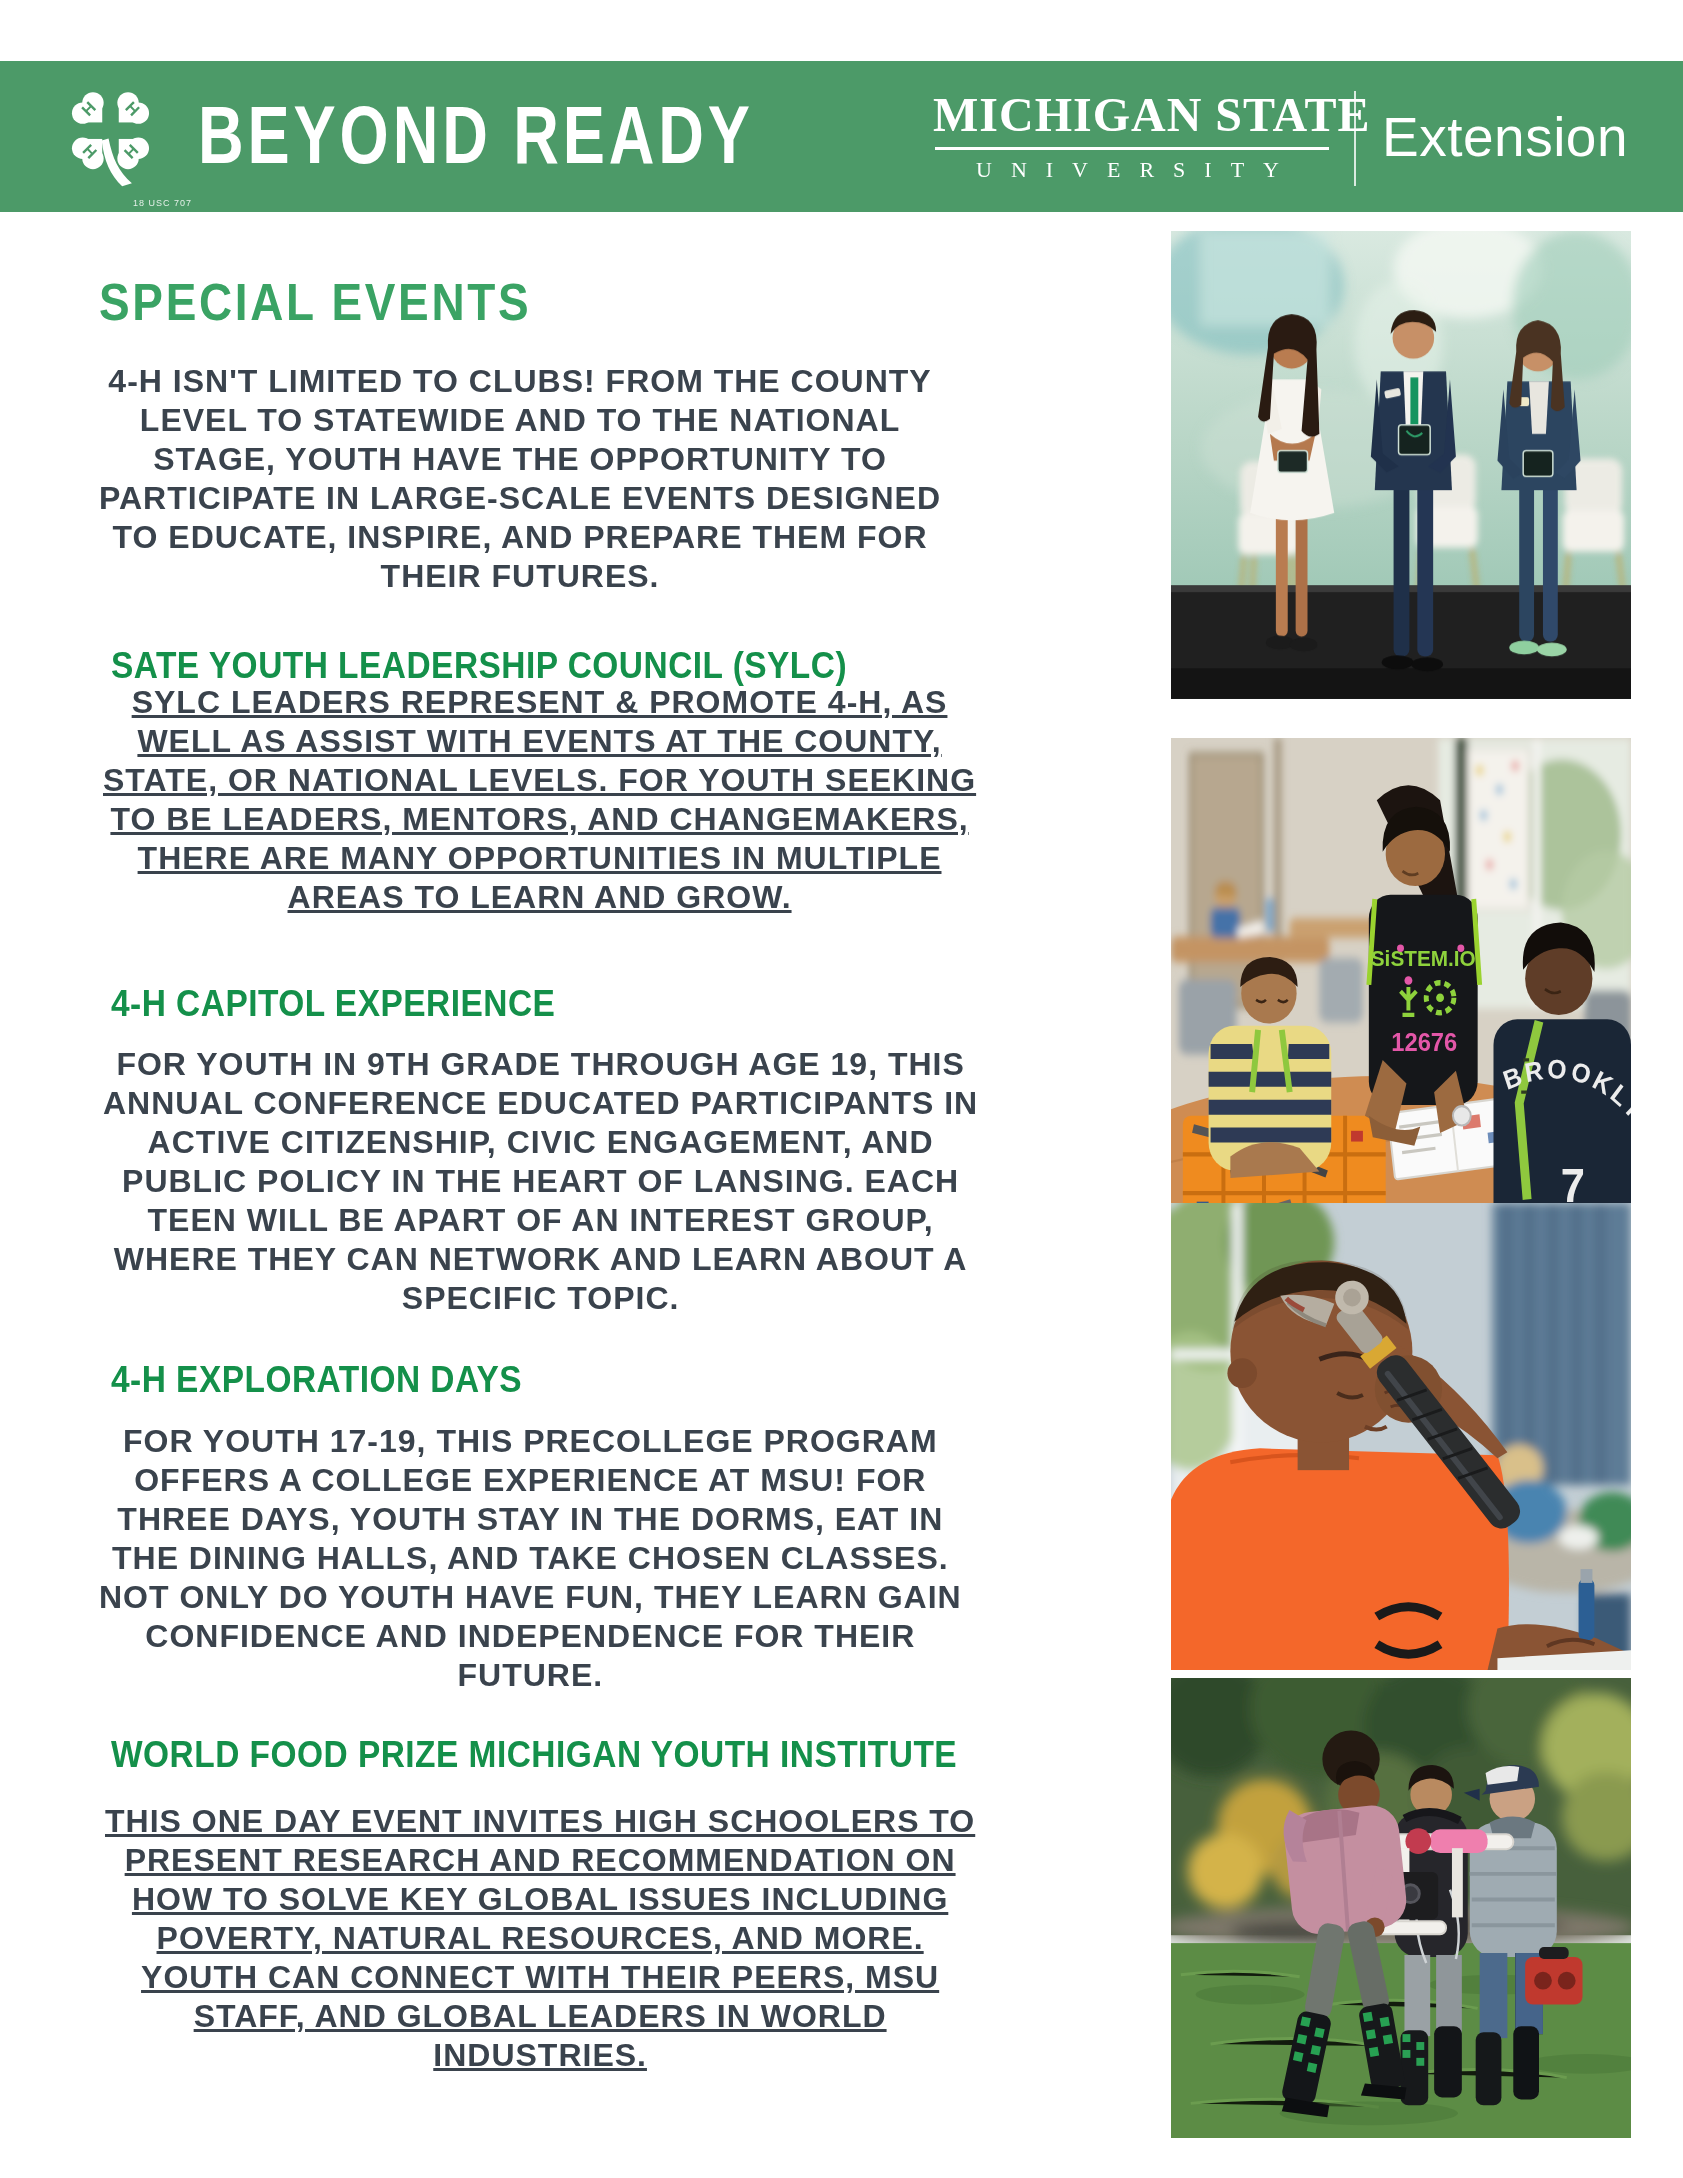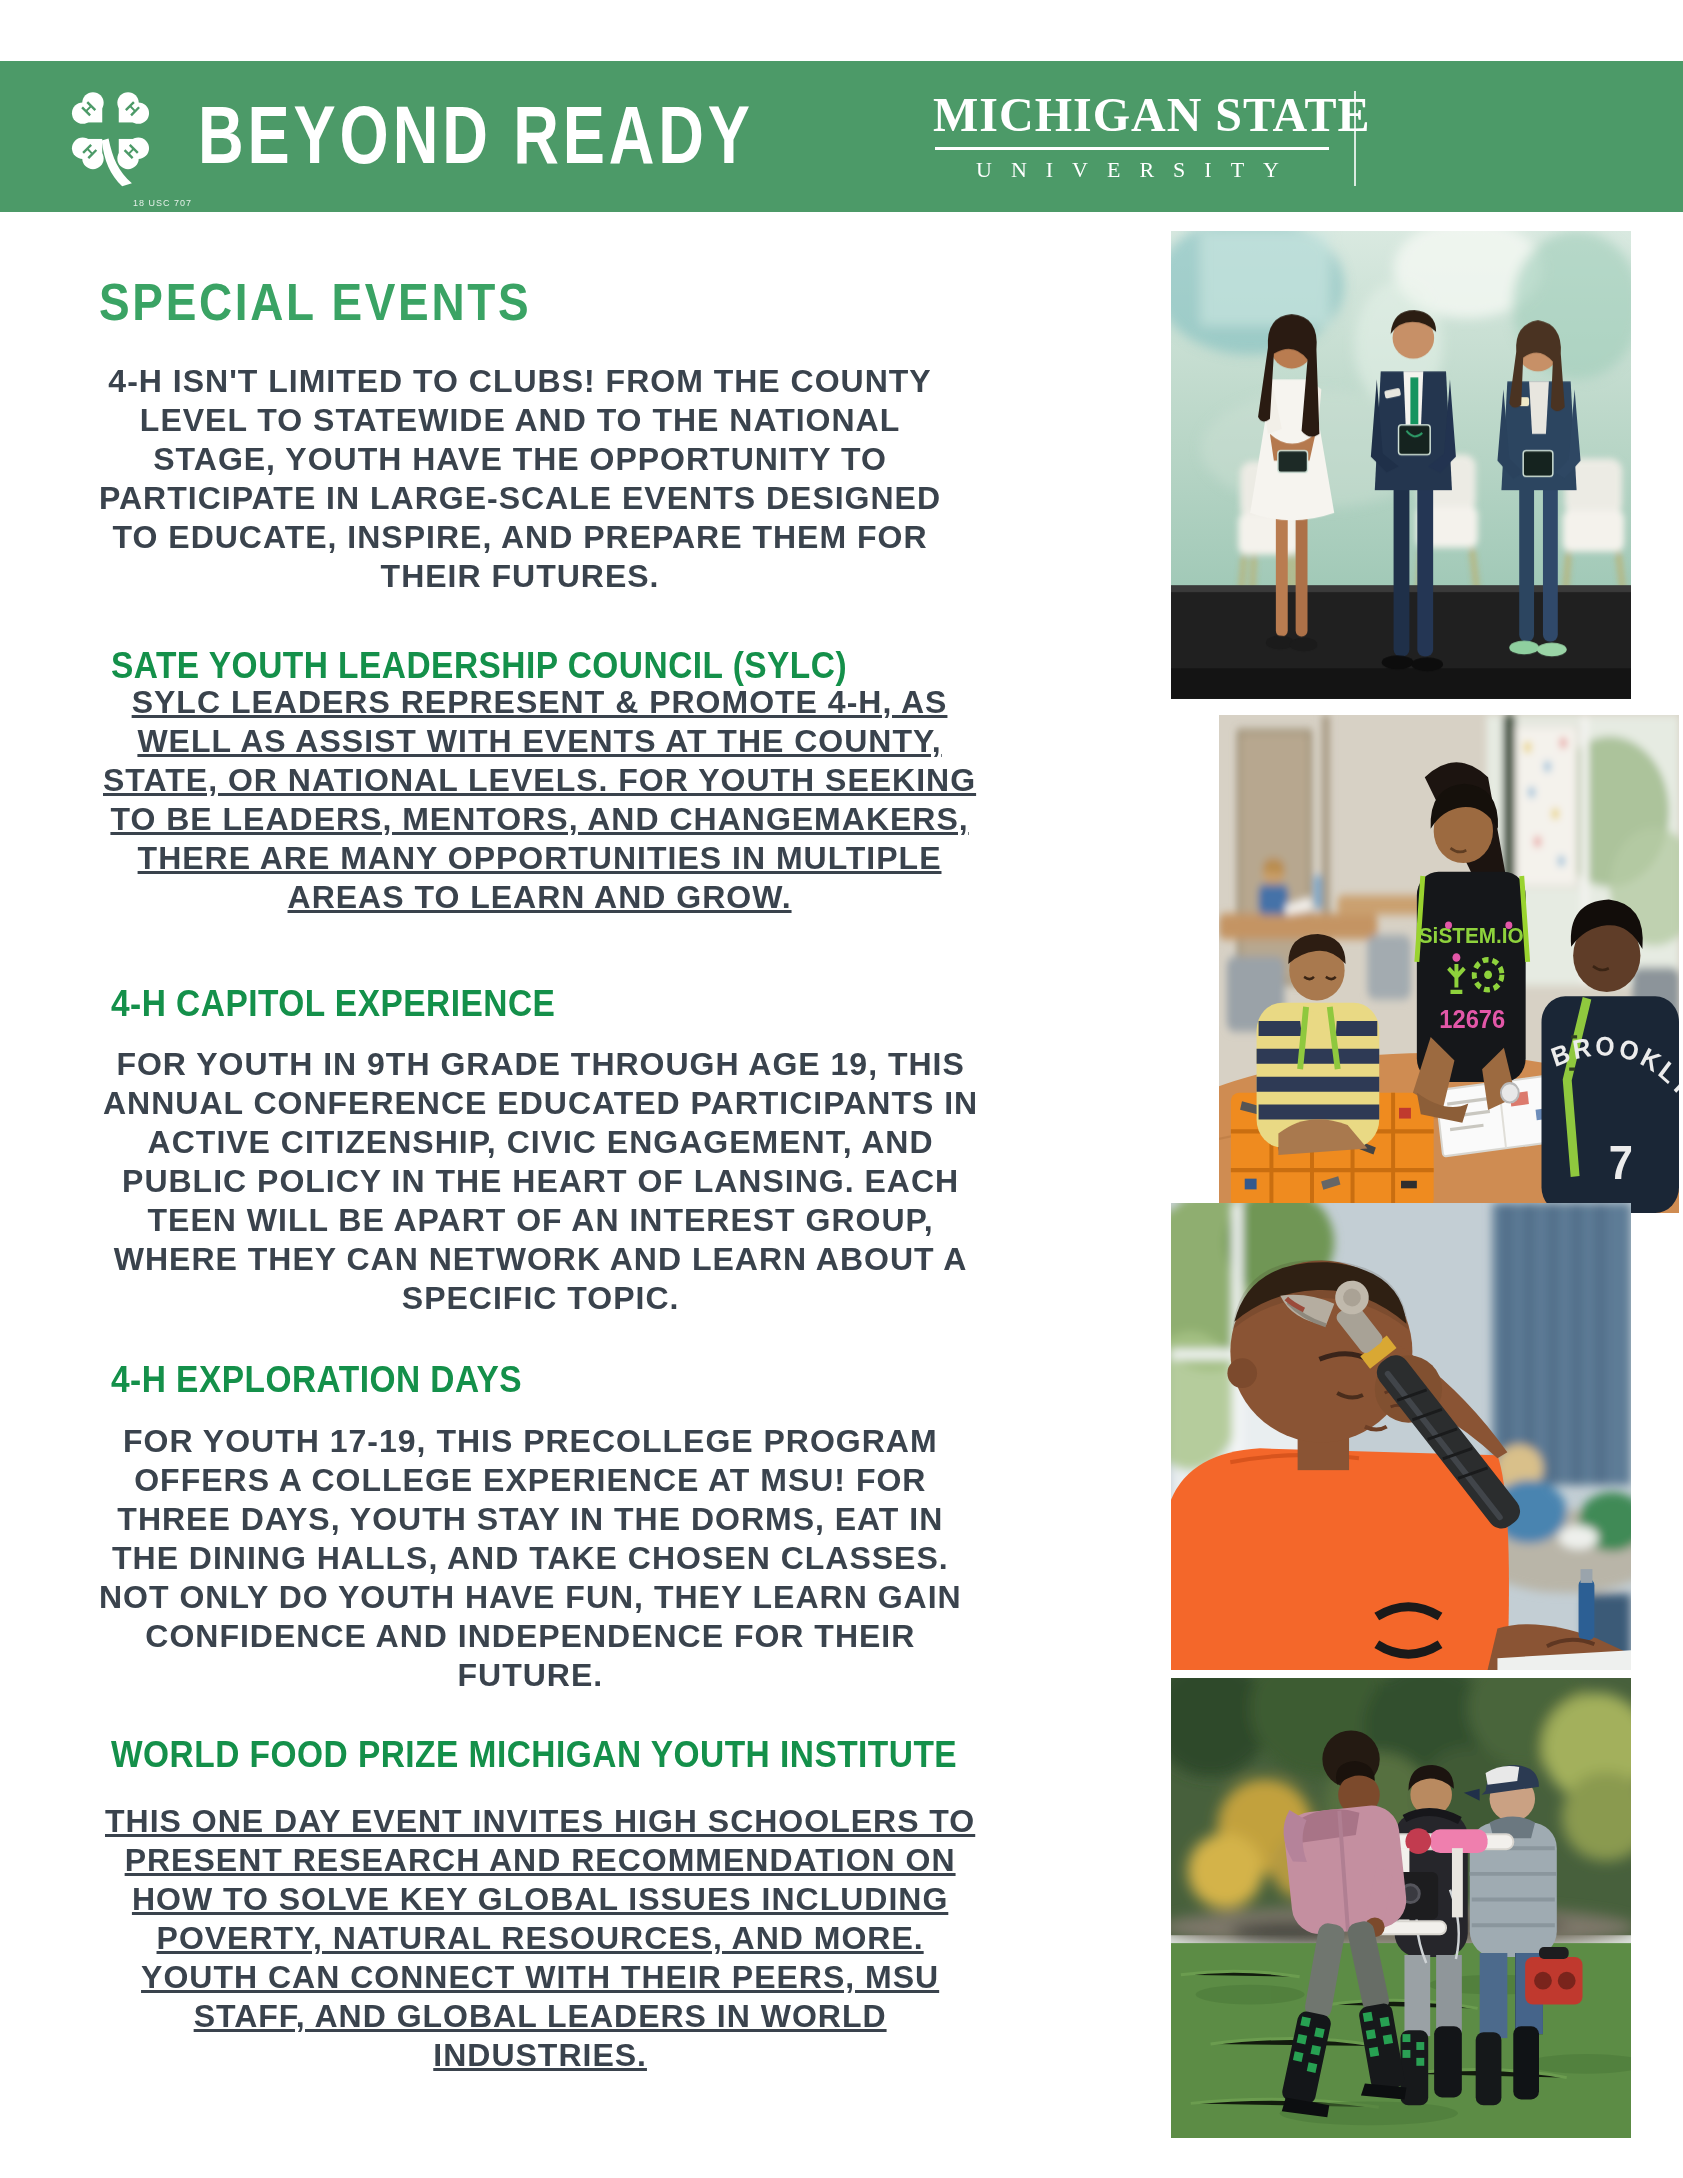--- a/index.html
+++ b/index.html
@@ -60,21 +60,21 @@
   #h-cap   { left:111px; top:983px; }
   #b-cap   { left:103px; top:1045px; }
   #h-exp   { left:111px; top:1359px; }
   #b-exp   { left:99px; top:1422px; }
   #h-wfp   { left:111px; top:1734px; }
   #b-wfp   { left:105px; top:1802px;text-decoration:underline; }
 
   
   .photo { position:absolute; left:1171px; width:460px; overflow:hidden; background:#dfe5e0; }
   #photo1 { top:231px;  height:468px; }
-  #photo2 { top:715px;  height:498px;margin-left:48px; }
+  #photo2 { top:738px;  height:498px; }
   #photo3 { top:1203px; height:467px; }
   #photo4 { top:1678px; height:460px; }
   .photo svg { display:block; width:100%; height:100%; }
 </style>
 </head>
 <body>
 
 <div class="banner">
 
   <svg class="clover" viewBox="0 0 110 118" aria-hidden="true">
@@ -110,20 +110,21 @@
   <div class="clover-fineprint">18 USC 707</div>
 
   <div class="brand">BEYOND READY</div>
 
   <div class="msu-lockup">
     <div class="msu-line1">MICHIGAN STATE</div>
     <div class="msu-rule"></div>
     <div class="msu-line2">UNIVERSITY</div>
   </div>
   <div class="msu-divider"></div>
+  <div class="msu-unit">Extension</div>
 </div>
 
 <div class="page-title">SPECIAL EVENTS</div>
 
 <div class="body-copy" id="intro">4-H ISN'T LIMITED TO CLUBS! FROM THE COUNTY
 LEVEL TO STATEWIDE AND TO THE NATIONAL
 STAGE, YOUTH HAVE THE OPPORTUNITY TO
 PARTICIPATE IN LARGE-SCALE EVENTS DESIGNED
 TO EDUCATE, INSPIRE, AND PREPARE THEM FOR
 THEIR FUTURES.</div>

